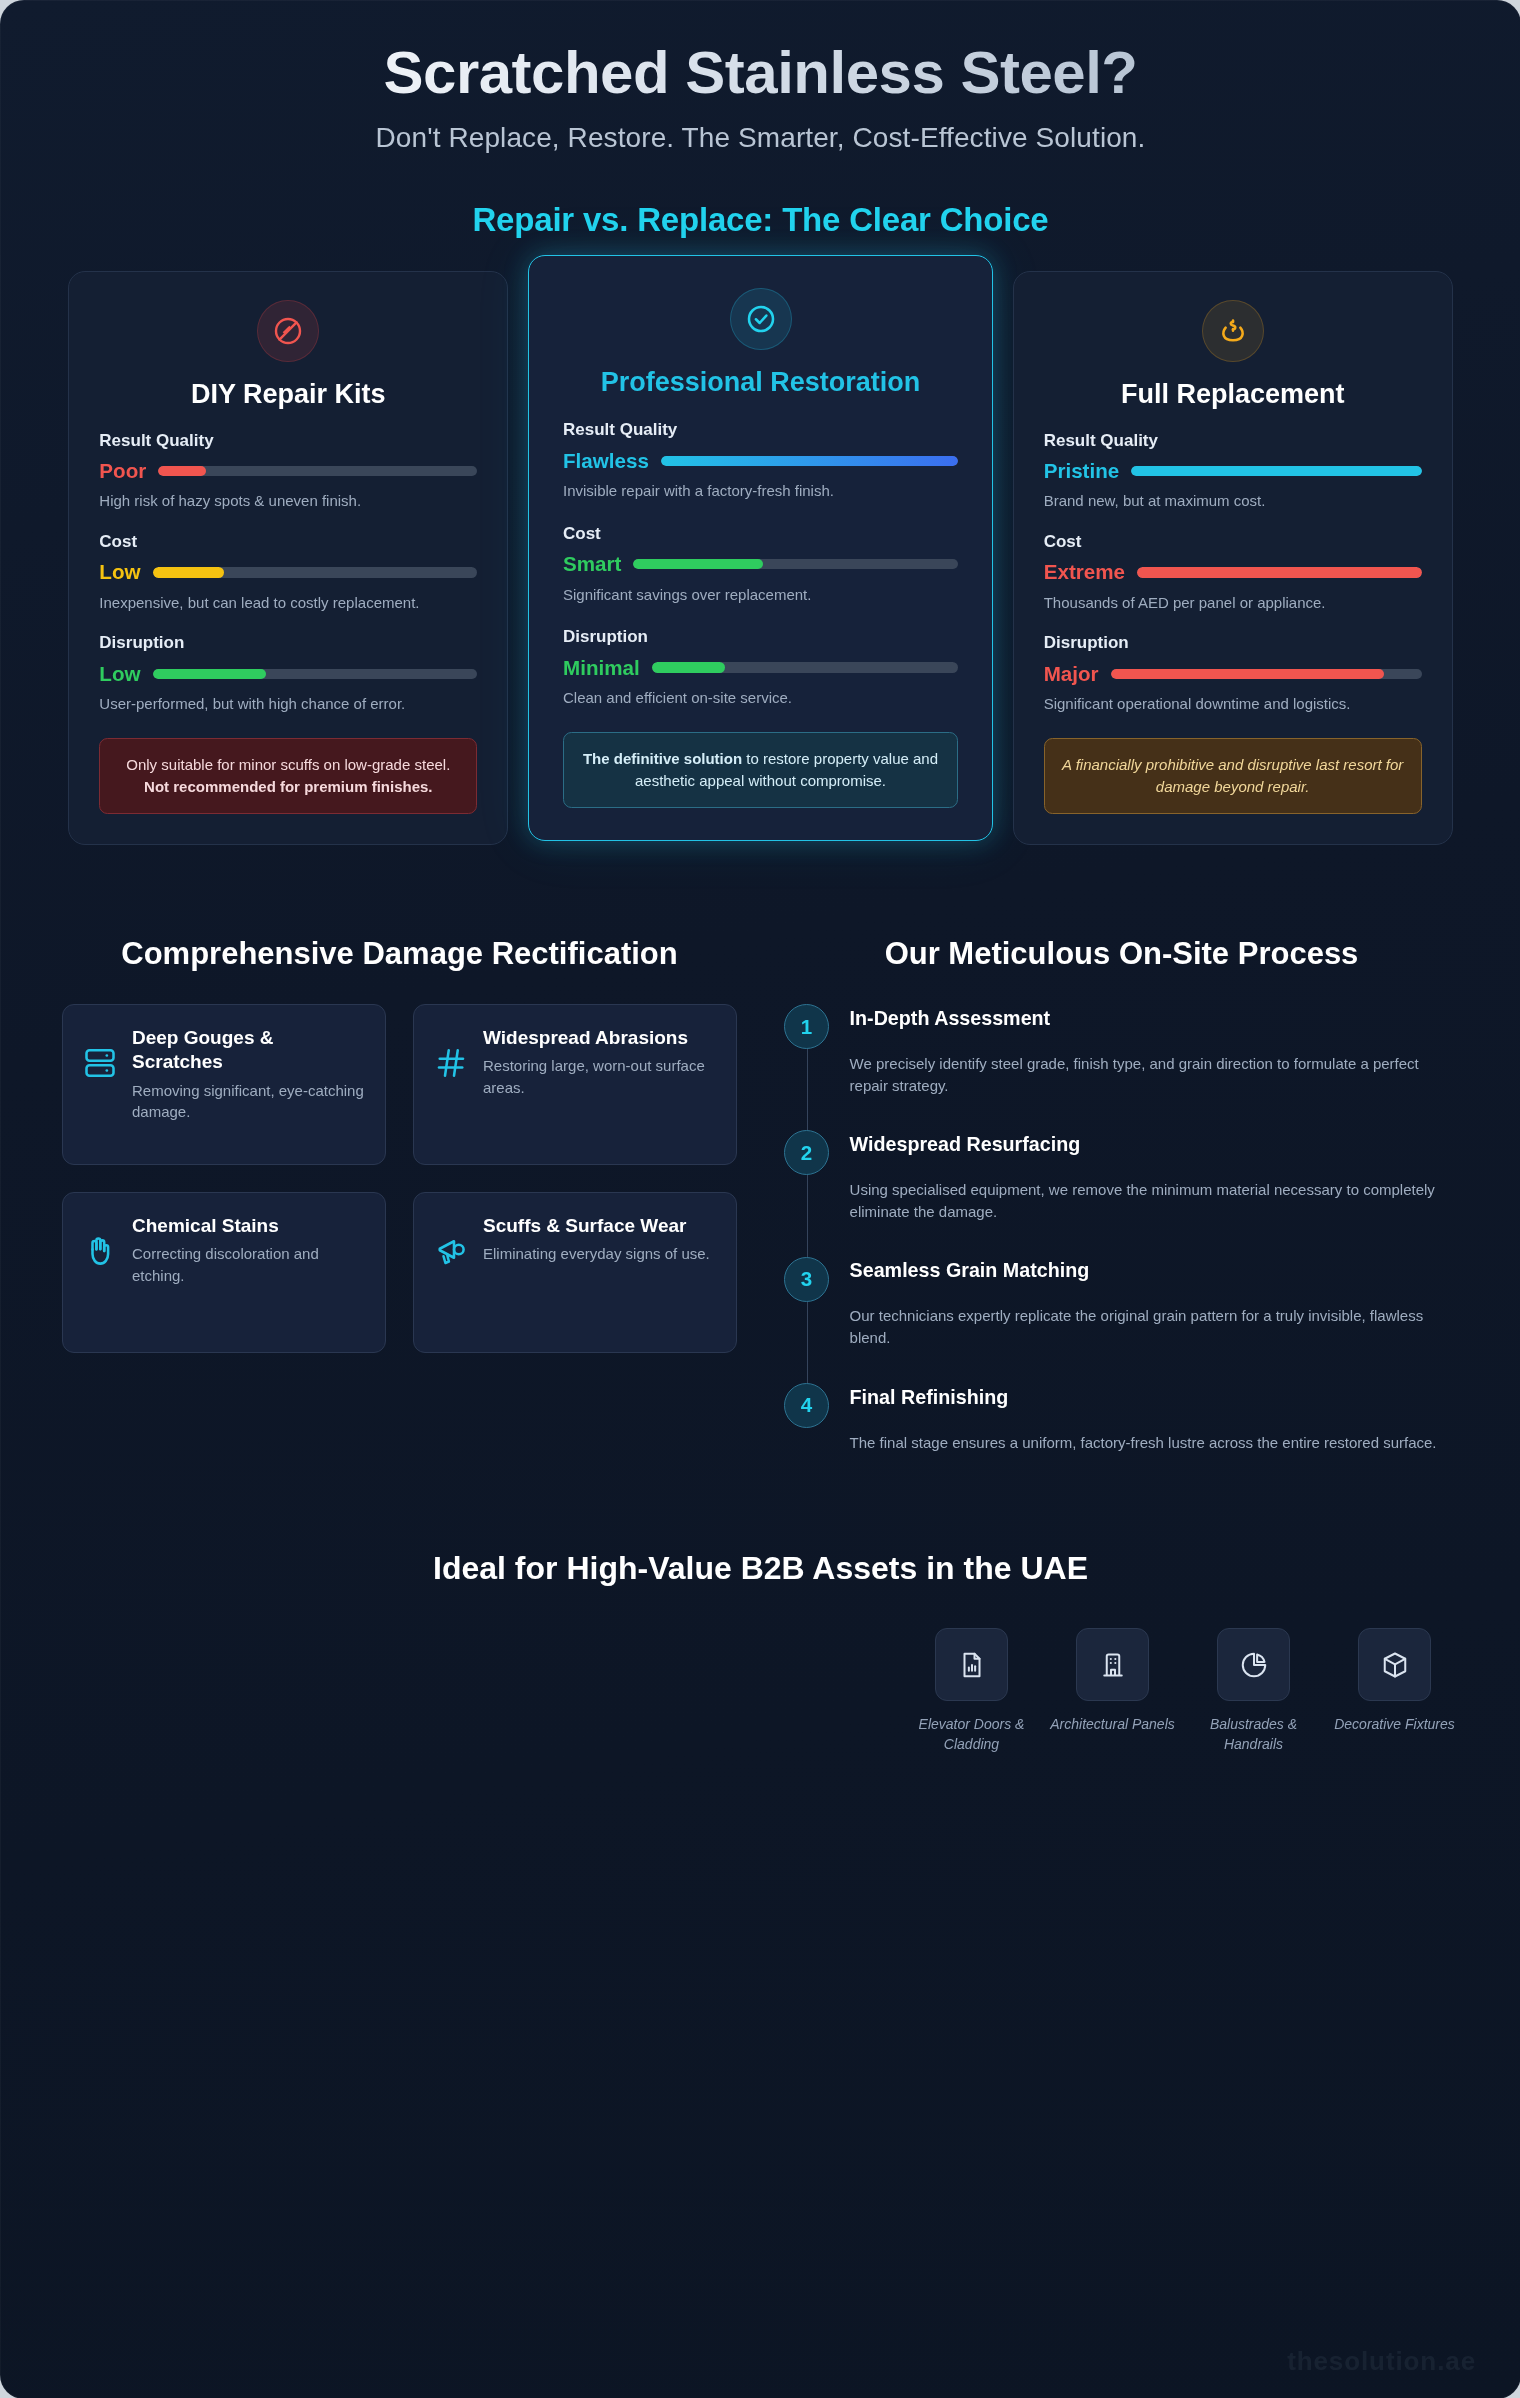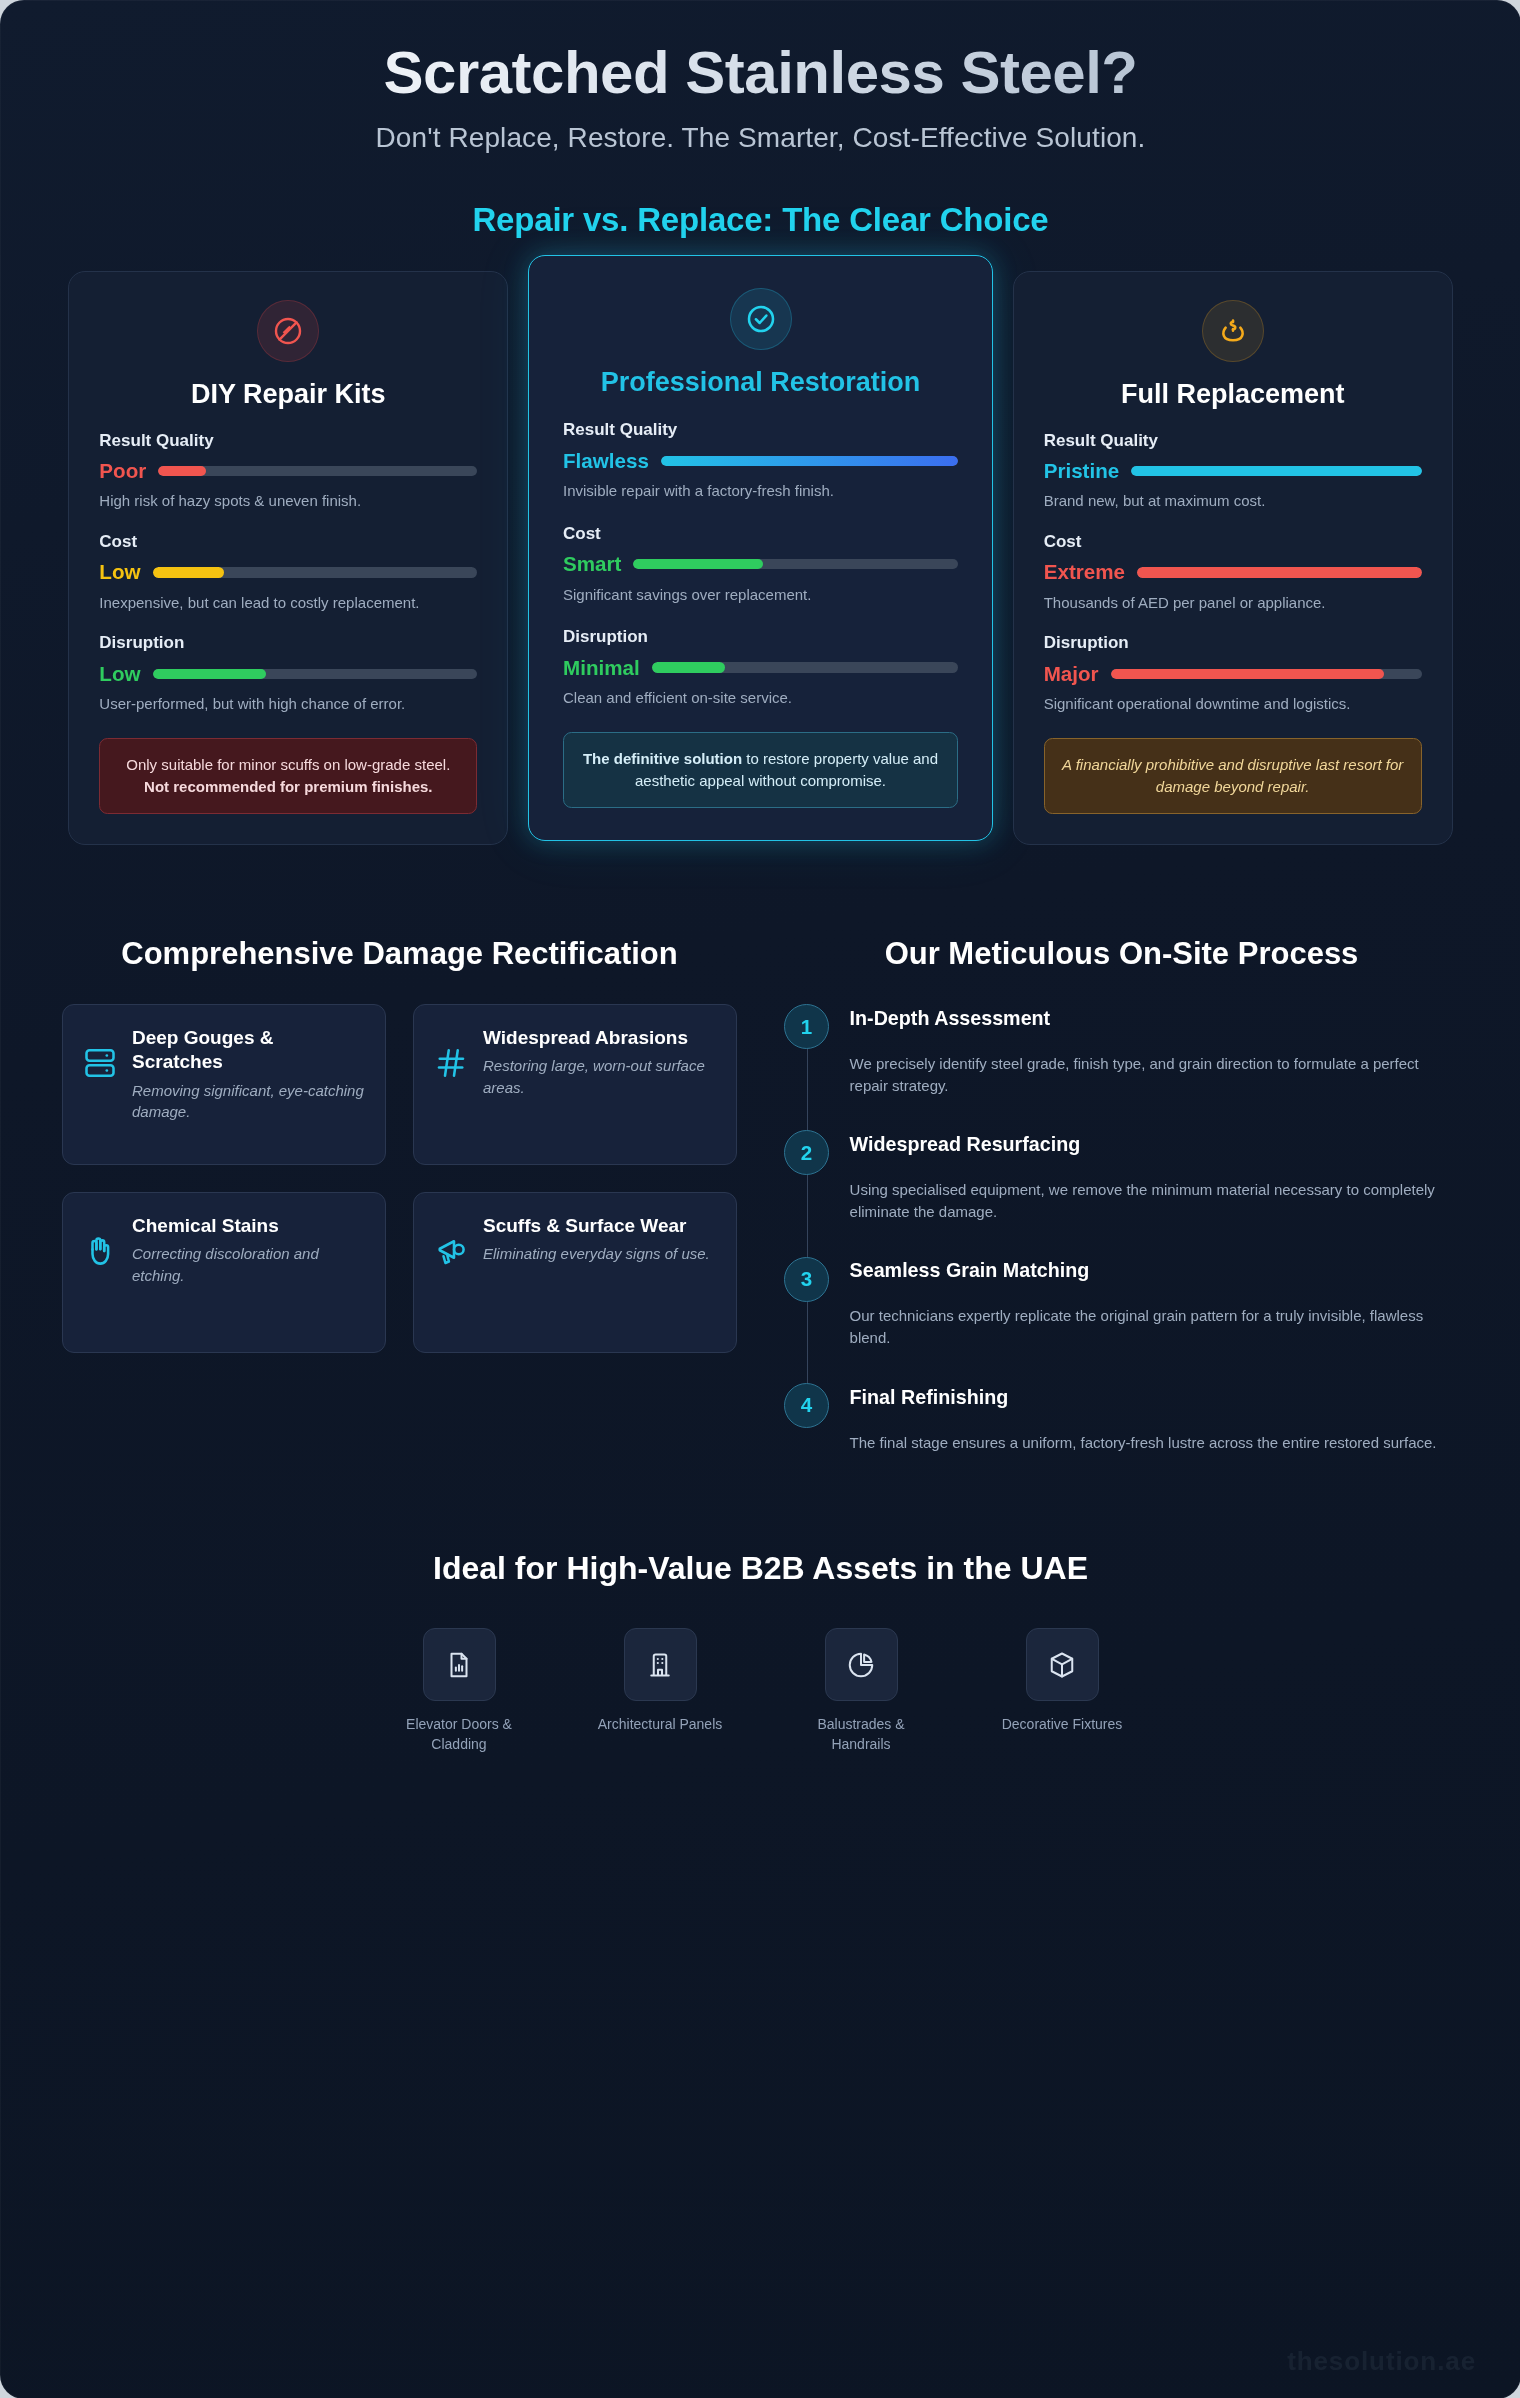--- a/index.html
+++ b/index.html
@@ -101,21 +101,21 @@
   }
 
   .dmg-grid{ display:grid; grid-template-columns:1fr 1fr; gap:27px; }
   .dmg-card{
     background:#17223a; border:0.9px solid #2a3751; border-radius:12px;
     padding:20.6px 19px; display:flex; gap:14px; align-items:flex-start;
     min-height:161px;
   }
   .dmg-icon{ flex:0 0 auto; padding-top:19px; color:#22c3e6; }
   .dmg-title{ font-size:19px; font-weight:bold; color:#ffffff; line-height:1.3; }
-  .dmg-desc{ margin-top:4.7px; font-size:15px; color:#9fadc0; line-height:1.45;font-style:italic; }
+  .dmg-desc{ margin-top:4.7px; font-size:15px; color:#9fadc0; line-height:1.45; }
 
   .steps{ position:relative; }
   .step{ display:flex; gap:20.6px; position:relative; padding-bottom:34px; }
   .step:last-child{ padding-bottom:0; }
   .step-num-wrap{ position:relative; flex:0 0 auto; }
   .step-num{
     width:45px; height:45px; border-radius:50%;
     background:#10354a; border:0.9px solid #2d7392;
     display:flex; align-items:center; justify-content:center;
     font-size:20.6px; font-weight:bold; color:#22d3ee; position:relative; z-index:2;
@@ -126,21 +126,21 @@
   }
   .step:last-child .step-line{ display:none; }
   .step-body{ padding-top:2.8px; }
   .step-title{ font-size:19.7px; font-weight:bold; color:#ffffff; }
   .step-desc{ margin-top:23px; font-size:15px; color:#9fadc0; line-height:1.45; }
 
   
   .assets-wrap{ padding:97px 56px 0; text-align:center; }
   .assets-h{ font-size:32px; font-weight:bold; color:#ffffff; }
   .assets{
-    margin-top:41px; display:flex; justify-content:center; gap:60px;
+    margin-top:41px; display:flex; justify-content:flex-end; font-style:italic;
   }
   .asset{ width:141px; text-align:center; }
   .asset-tile{
     width:73px; height:73px; margin:0 auto; border-radius:12px;
     background:#1b263c; border:0.9px solid #2b3850;
     display:flex; align-items:center; justify-content:center; color:#dbe4f0;
   }
   .asset-label{ margin-top:14px; font-size:14px; color:#93a2b8; line-height:1.4; }
 
   .watermark{

